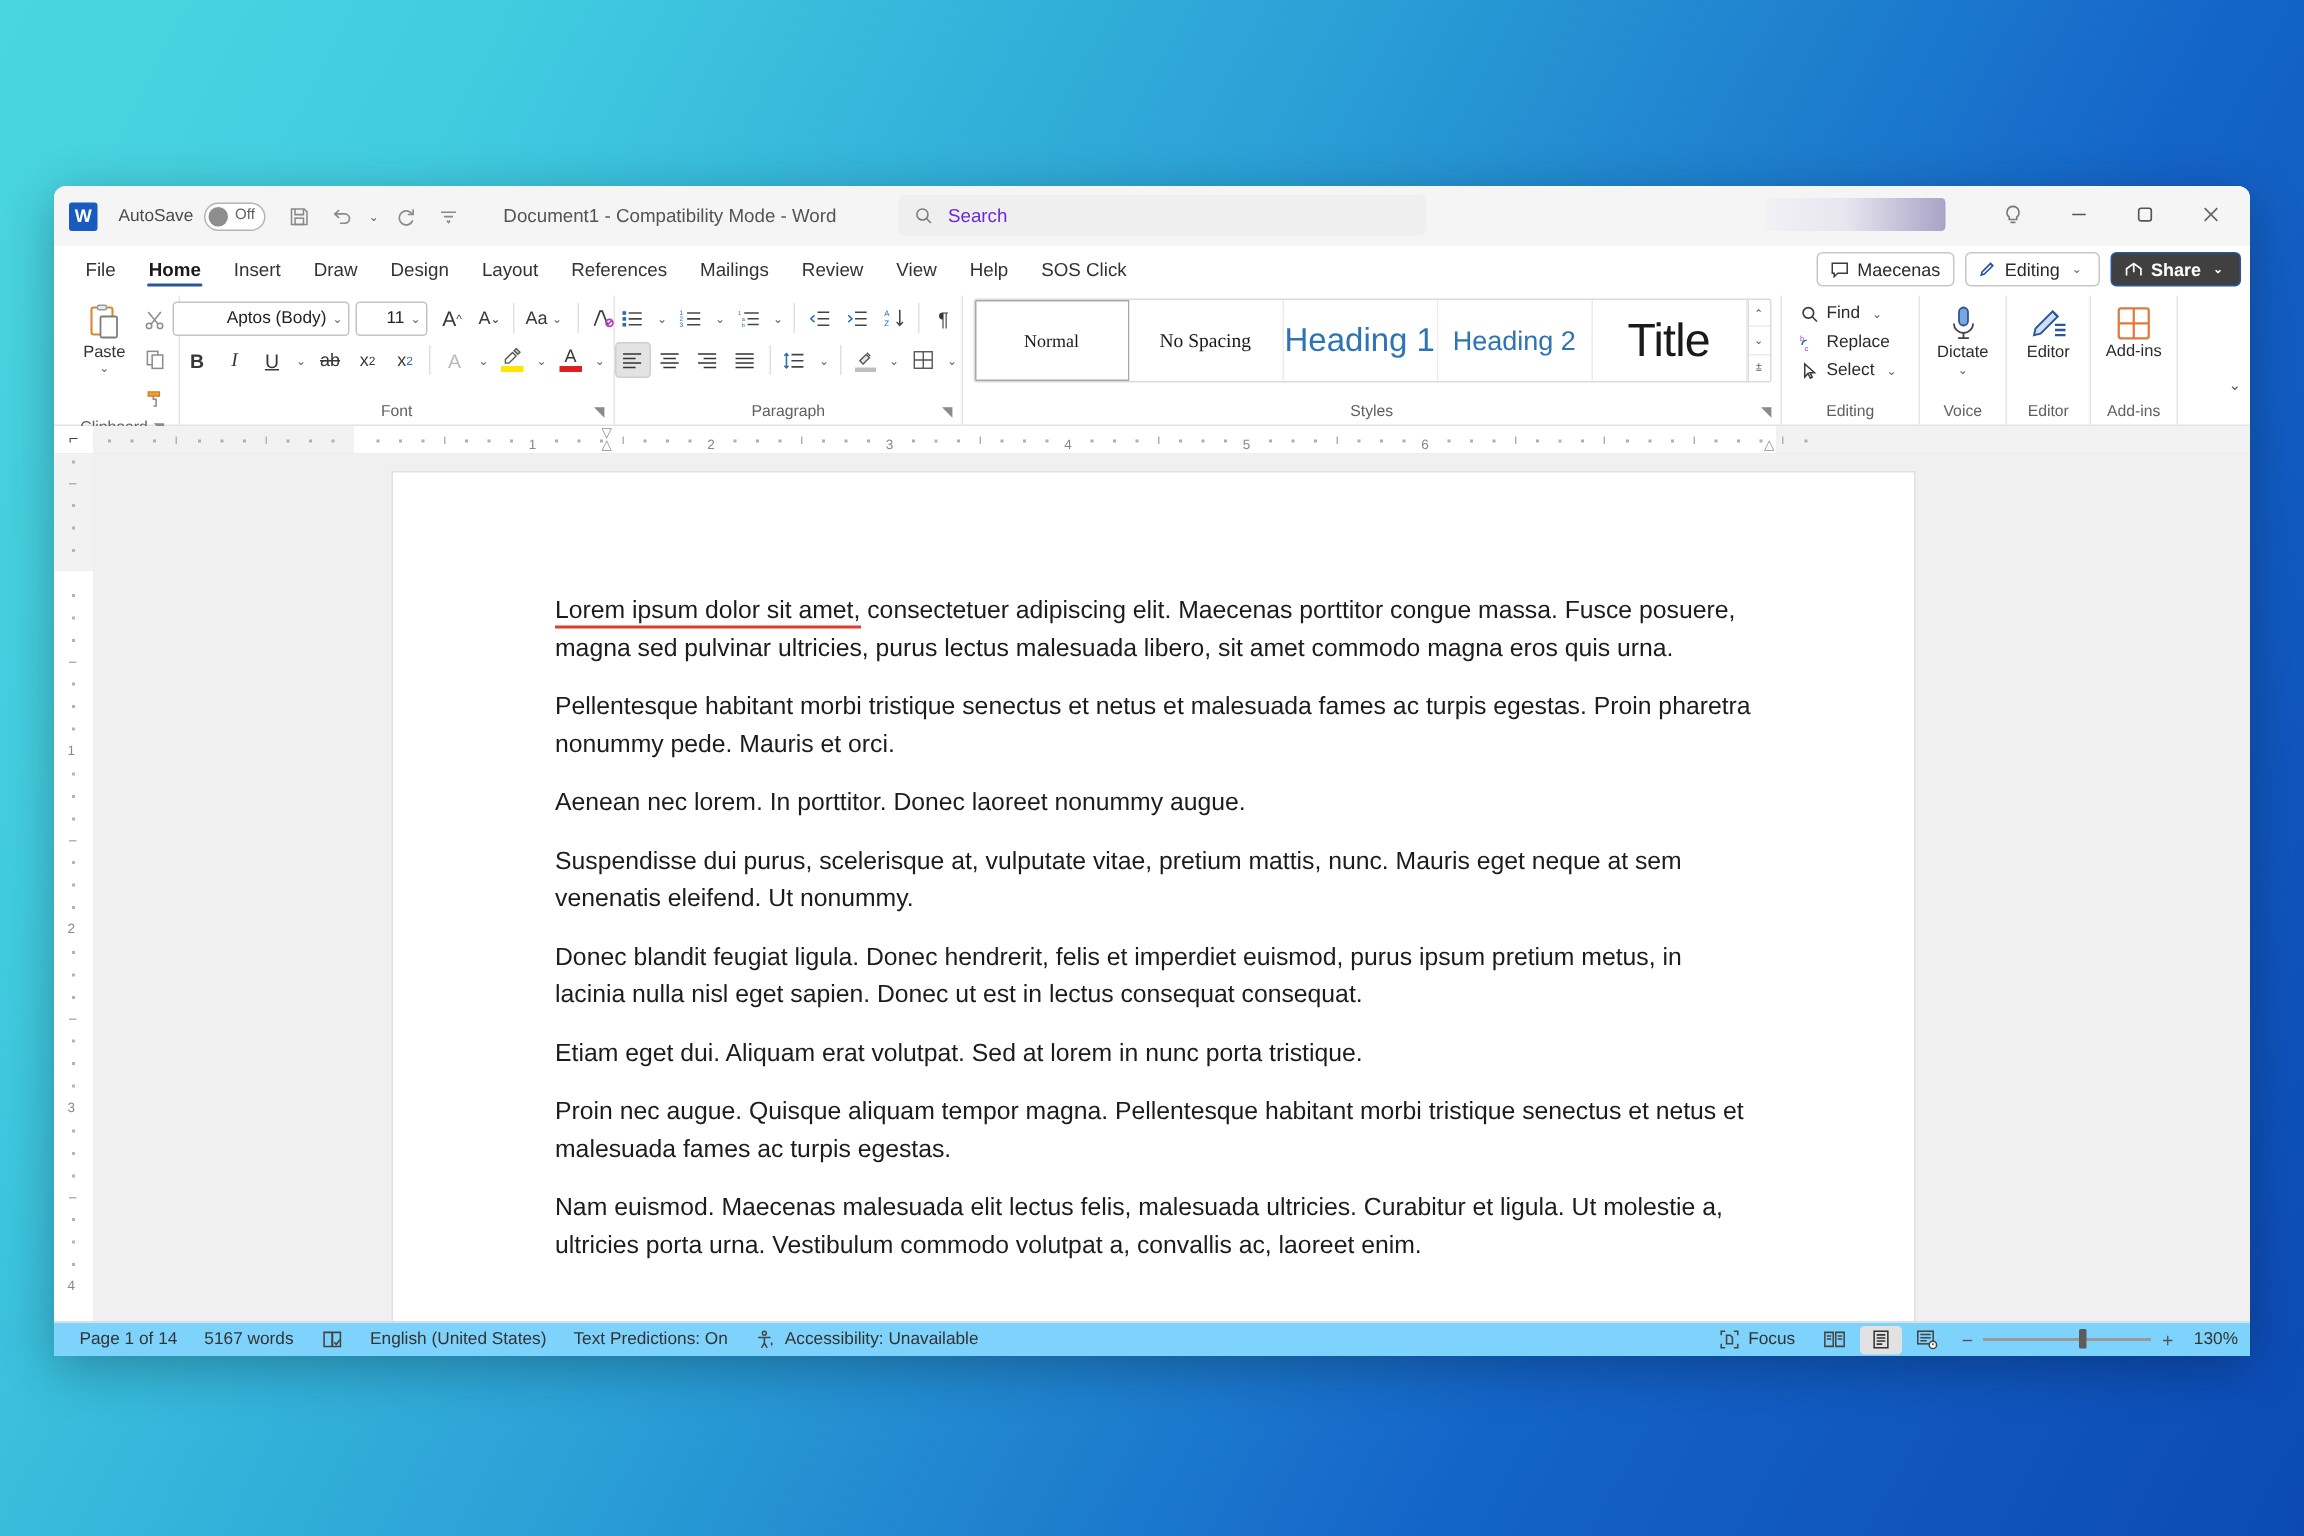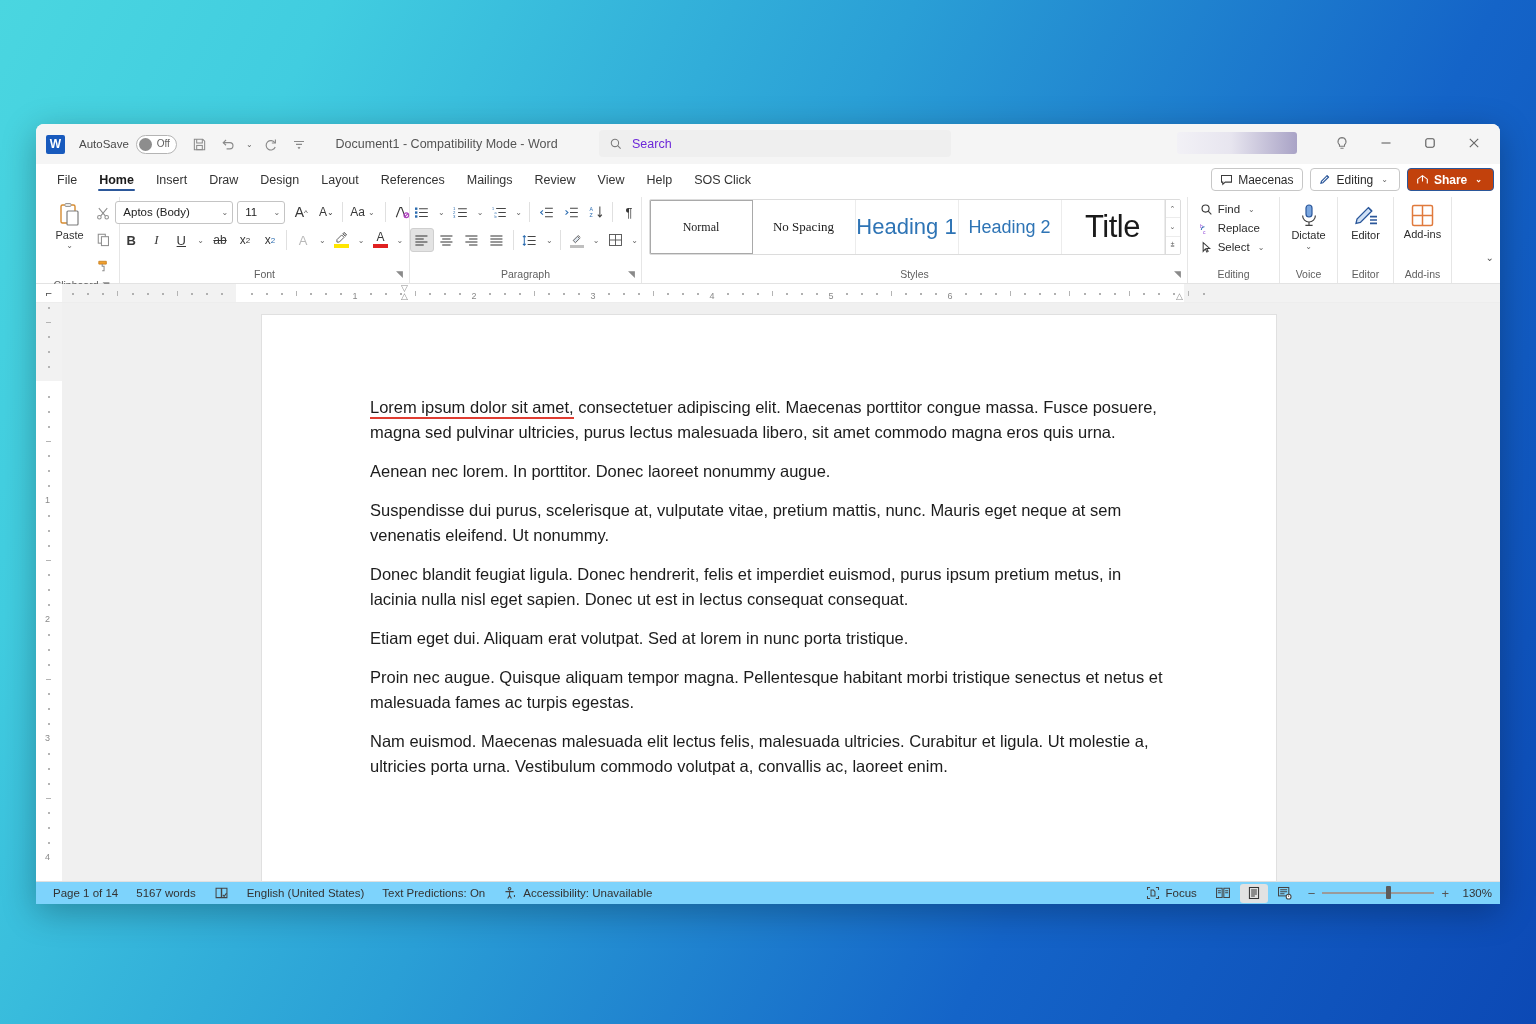--- a/index.html
+++ b/index.html
@@ -109,21 +109,21 @@
     position: absolute; right: 6px; bottom: 2px;
     display: flex; align-items: center; gap: 7px;
   }
   .pillbtn {
     height: 23px; border: 1px solid #c7c7c7; border-radius: 4px;
     background: #fff; font-size: 12px; color: #2b2b2b;
     display: flex; align-items: center; gap: 5px; padding: 0 8px;
     white-space: nowrap;
   }
   .pillbtn.share {
-    background: #c2410c; border-color: #2b579a; color: #fff; font-weight: bold;
+    background: #404040; border-color: #2b579a; color: #fff; font-weight: bold;
   }
 
   
   .ribbon {
     height: 91px; flex: none;
     background: #fff; border-bottom: 1px solid #e3e3e3;
     display: flex; align-items: stretch;
     padding: 4px 0 0 8px; position: relative;
   }
   .rgroup {
@@ -154,21 +154,21 @@
   .paste-big {
     width: 44px; display: flex; flex-direction: column;
     align-items: center; gap: 0px; border-radius: 3px; padding-top: 2px;
   }
   .paste-label { font-size: 11px; color: #333; }
 
   
   .combo {
     height: 23px; border: 1px solid #c4c4c4; border-radius: 3px;
     background: #fff; display: flex; align-items: center;
-    padding: 0 4px 0 7px; font-size: 11.5px; color: #222;
+    padding: 0 4px 0 7px; font-size: 11.5px; color: #222; text-align: right;
   }
   .combo .val { flex: 1; white-space: nowrap; overflow: hidden; }
   .combo .cv { font-size: 8px; color: #666; margin-left: 4px; }
 
   
   .styles-gallery {
     display: flex; border: 1px solid #dcdcdc; border-radius: 2px;
     height: 56px; background: #fff; overflow: hidden;
   }
   .style-item {
@@ -917,20 +917,21 @@
           <div class="vtick" style="top: 549px;">4</div>
         </div>
     </div>
 
     <div class="canvas">
       <div class="page">
         <div class="doc-body">
           <p class="doc-p">
             <span class="redline">Lorem ipsum dolor sit amet,</span><span> consectetuer adipiscing elit. Maecenas porttitor congue massa. Fusce posuere, magna sed pulvinar ultricies, purus lectus malesuada libero, sit amet commodo magna eros quis urna.</span>
           </p>
+          <p class="doc-p">Pellentesque habitant morbi tristique senectus et netus et malesuada fames ac turpis egestas. Proin pharetra nonummy pede. Mauris et orci.</p>
           <p class="doc-p">Aenean nec lorem. In porttitor. Donec laoreet nonummy augue.</p>
           <p class="doc-p">Suspendisse dui purus, scelerisque at, vulputate vitae, pretium mattis, nunc. Mauris eget neque at sem venenatis eleifend. Ut nonummy.</p>
           <p class="doc-p">Donec blandit feugiat ligula. Donec hendrerit, felis et imperdiet euismod, purus ipsum pretium metus, in lacinia nulla nisl eget sapien. Donec ut est in lectus consequat consequat.</p>
           <p class="doc-p">Etiam eget dui. Aliquam erat volutpat. Sed at lorem in nunc porta tristique.</p>
           <p class="doc-p">Proin nec augue. Quisque aliquam tempor magna. Pellentesque habitant morbi tristique senectus et netus et malesuada fames ac turpis egestas.</p>
           <p class="doc-p">Nam euismod. Maecenas malesuada elit lectus felis, malesuada ultricies. Curabitur et ligula. Ut molestie a, ultricies porta urna. Vestibulum commodo volutpat a, convallis ac, laoreet enim.</p>
         </div>
       </div>
     </div>
   </div>

